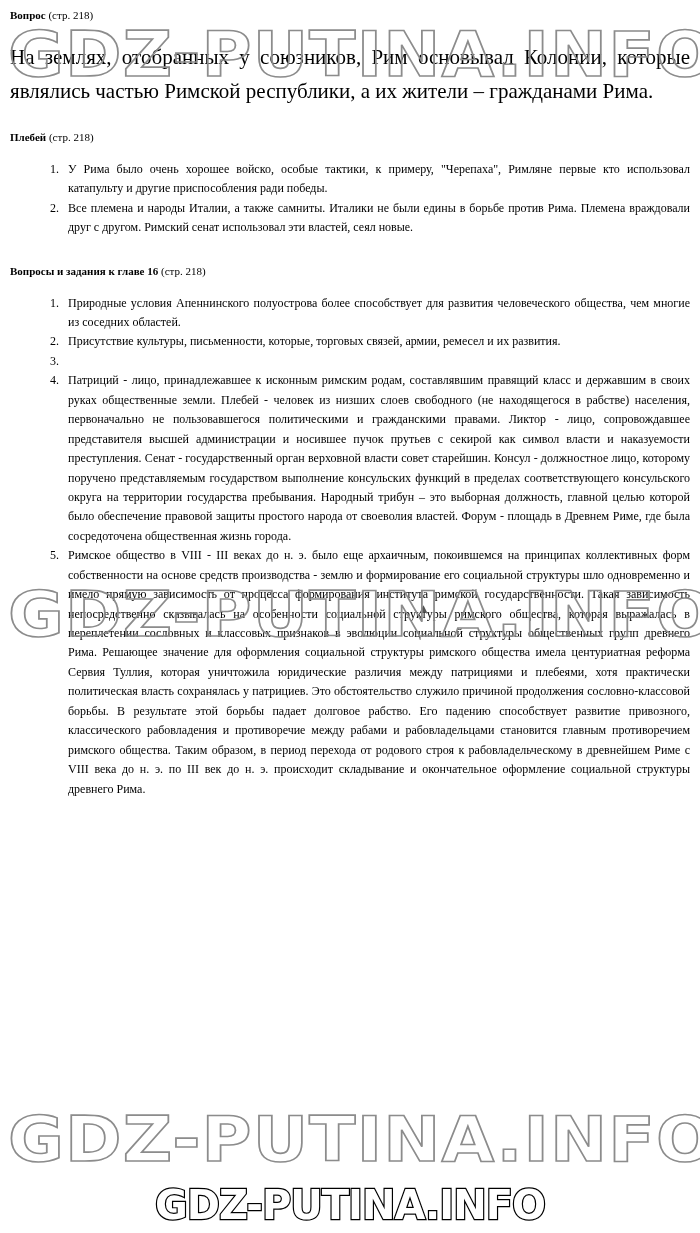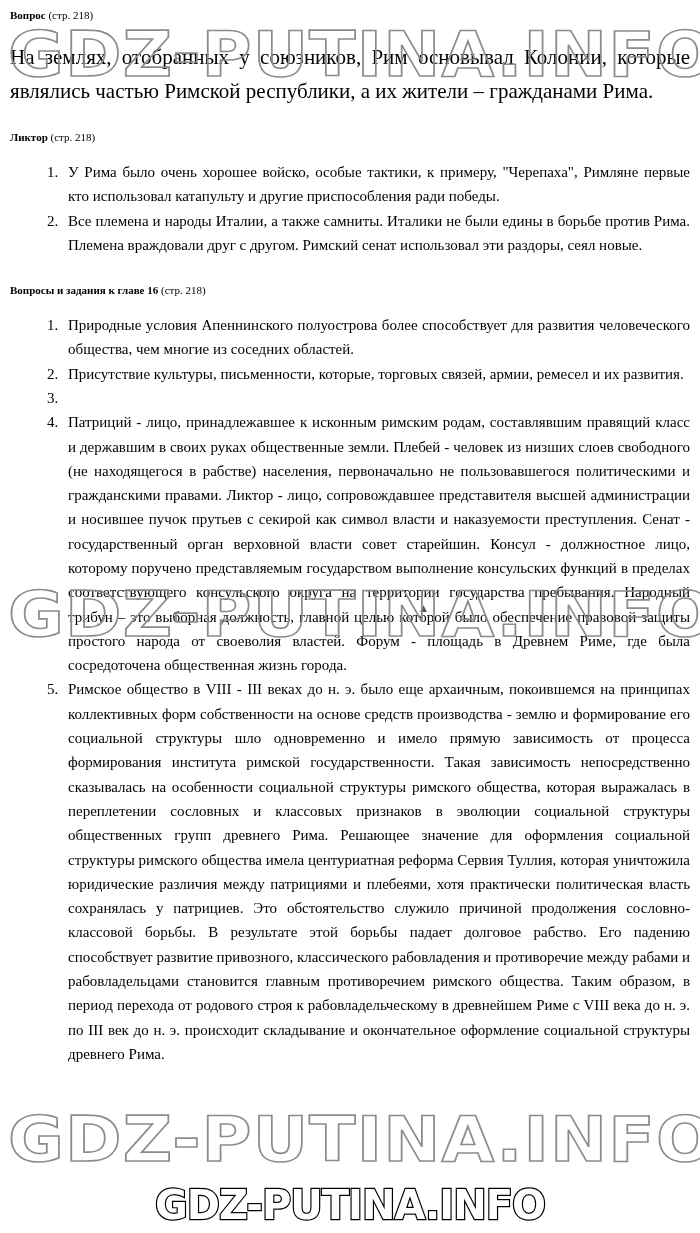--- a/index.html
+++ b/index.html
@@ -52,21 +52,21 @@
     font-size: 21px;
     line-height: 1.62;
     margin: 16px 0 0 0;
     text-align: justify;
     text-justify: inter-word;
   }
 
   ol.answer-list {
     margin: 14px 0 0 0;
     padding-left: 52px;
-    font-size: 15px;
+    font-size: 12px;
     line-height: 1.62;
   }
   ol.answer-list > li {
     text-align: justify;
     text-justify: inter-word;
     margin-bottom: 0px;
     padding-left: 6px;
   }
   ol.answer-list > li.empty-item {
     min-height: 1.62em;
@@ -149,25 +149,25 @@
 
     <div class="heading-block">
       <h2 class="section-heading">
         <span>Вопрос</span><span class="page-ref"> (стр. 218)</span>
       </h2>
       <p class="answer-para">На землях, отобранных у союзников, Рим основывал Колонии, которые являлись частью Римской республики, а их жители – гражданами Рима.</p>
     </div>
 
     <div class="heading-block heading-gap-1">
       <h2 class="section-heading">
-        <span>Ликтор</span><span class="page-ref"> (стр. 218)</span>
+        <span>Плебей</span><span class="page-ref"> (стр. 218)</span>
       </h2>
       <ol class="answer-list">
         <li>У Рима было очень хорошее войско, особые тактики, к примеру, "Черепаха", Римляне первые кто использовал катапульту и другие приспособления ради победы.</li>
-        <li>Все племена и народы Италии, а также самниты. Италики не были едины в борьбе против Рима. Племена враждовали друг с другом. Римский сенат использовал эти раздоры, сеял новые.</li>
+        <li>Все племена и народы Италии, а также самниты. Италики не были едины в борьбе против Рима. Племена враждовали друг с другом. Римский сенат использовал эти властей, сеял новые.</li>
       </ol>
     </div>
 
     <div class="heading-block heading-gap-2">
       <h2 class="section-heading">
         <span>Вопросы и задания к главе 16</span><span class="page-ref"> (стр. 218)</span>
       </h2>
       <ol class="answer-list">
         <li>Природные условия Апеннинского полуострова более способствует для развития человеческого общества, чем многие из соседних областей.</li>
         <li>Присутствие культуры, письменности, которые, торговых связей, армии, ремесел и их развития.</li>

